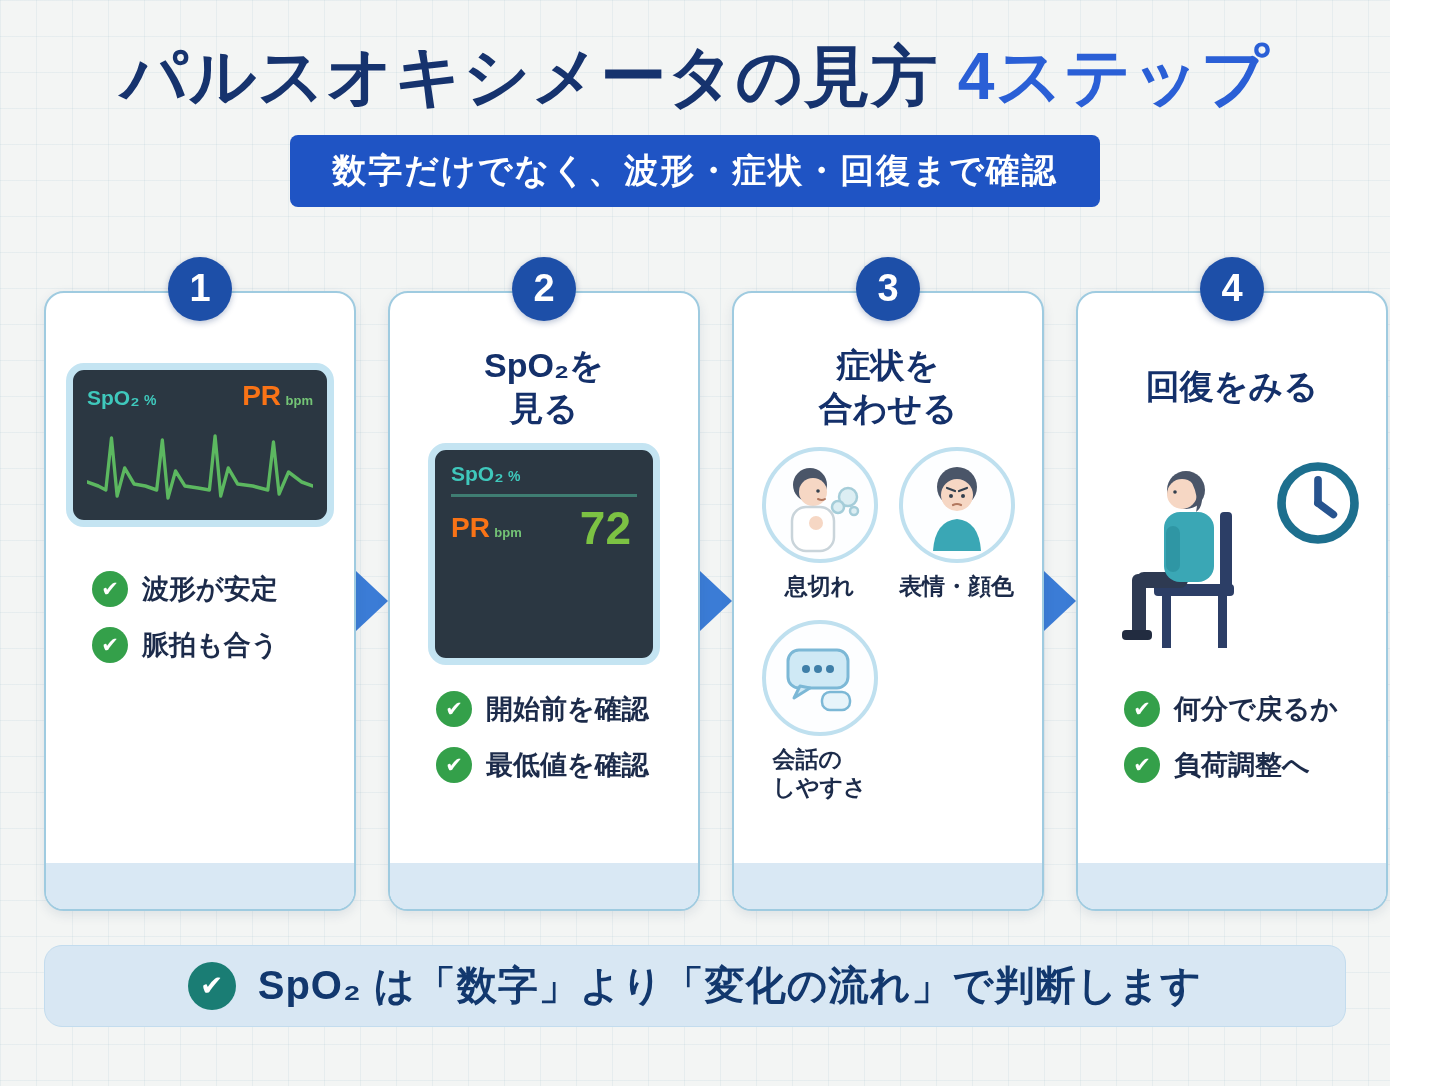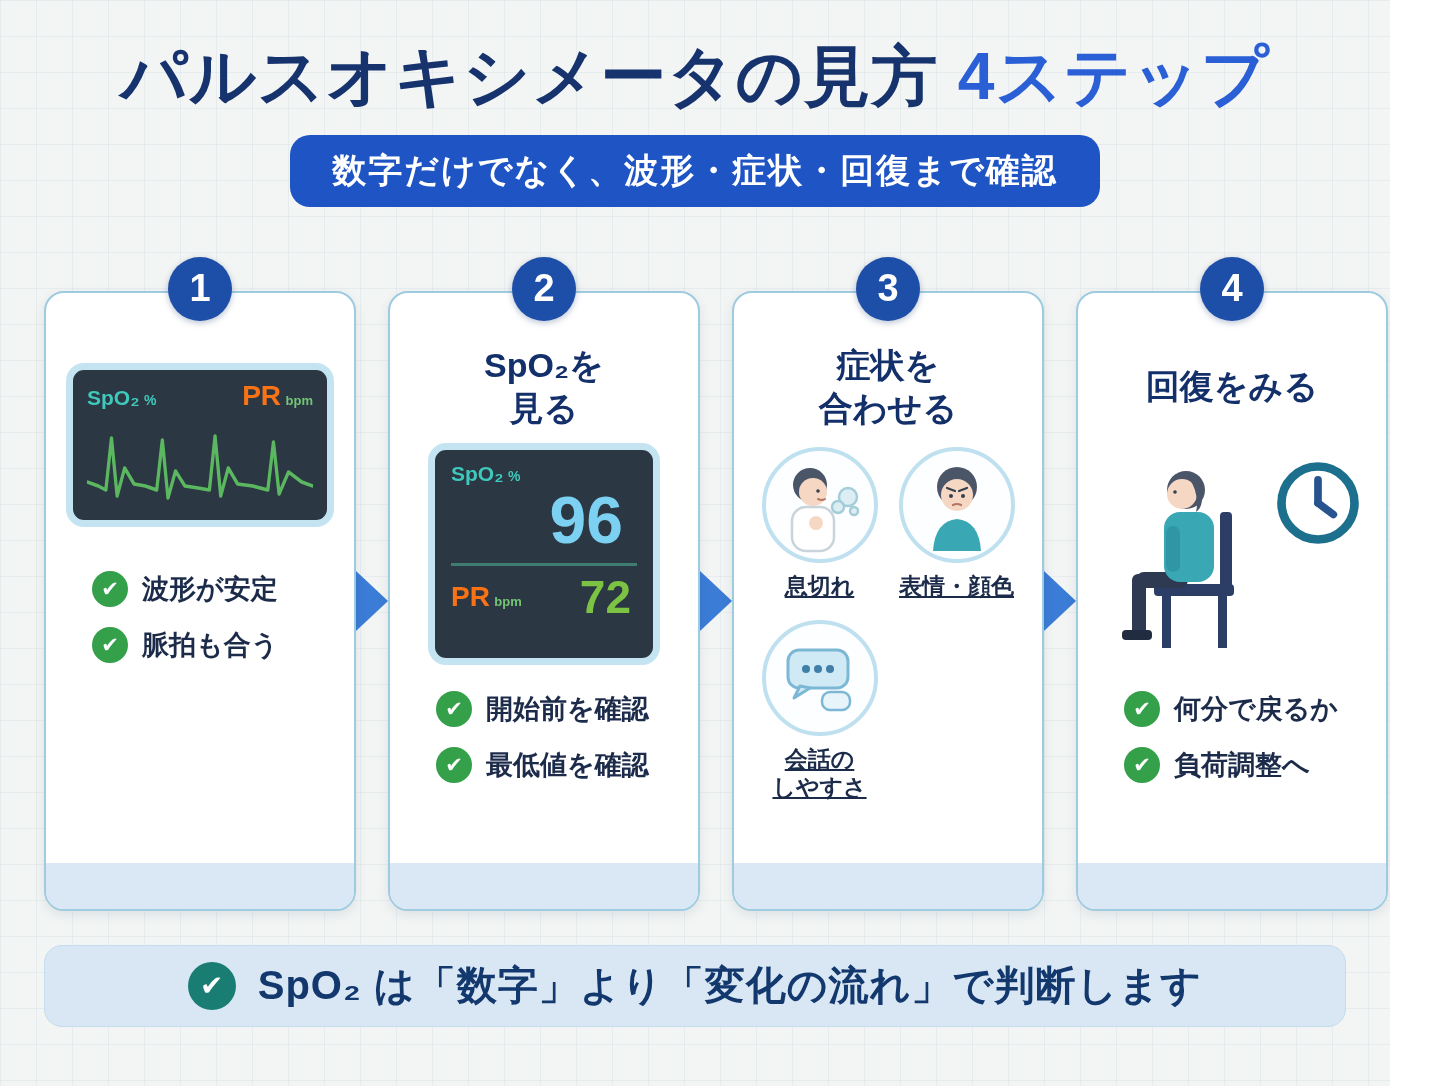--- a/index.html
+++ b/index.html
@@ -18,21 +18,21 @@
   
   .title {
     text-align:center; padding-top:40px;
     font-size:66px; font-weight:900; letter-spacing:1px;
     color:#16336e; line-height:1.1;
   }
   .title .hl { color:#2a5fd6; }
   .subtitle-wrap { text-align:center; margin-top:22px; }
   .subtitle-pill {
     display:inline-block; background:#1f54c4; color:#fff;
-    font-size:34px; font-weight:800; padding:13px 42px; border-radius:20px;
+    font-size:34px; font-weight:800; padding:13px 42px; border-radius:8px;
     letter-spacing:2px;
   }
 
   
   .steps { display:flex; padding:0 44px; margin-top:84px; align-items:flex-start; }
   .card {
     position:relative; width:312px; height:620px; flex:0 0 312px;
     background:#fff; border:2px solid #9fcbe0; border-radius:20px;
     box-shadow:0 4px 12px rgba(30,60,100,0.10);
     padding:44px 20px 0;
@@ -100,21 +100,21 @@
     margin-top:10px; display:grid; grid-template-columns:1fr 1fr;
     row-gap:20px; column-gap:6px; justify-items:center;
   }
   .symptom { display:flex; flex-direction:column; align-items:center; gap:10px; }
   .symptom-circle {
     width:116px; height:116px; border-radius:50%;
     border:4px solid #bfe0ef; background:#fdfeff;
     display:flex; align-items:center; justify-content:center; overflow:hidden;
   }
   .symptom-label {
-    font-size:23px; font-weight:700; color:#1c2b4a; text-align:center; line-height:1.2;text-decoration:underline;
+    font-size:23px; font-weight:700; color:#1c2b4a; text-align:left; line-height:1.2;
   }
 
   
   .illustration { position:relative; height:234px; margin-top:4px; }
   .person-svg { position:absolute; left:4px; top:8px; }
   .clock-svg { position:absolute; right:0; top:14px; }
 
   
   .bottom-banner {
     margin:34px 44px 0; height:82px; background:#d8e7f3; border-radius:18px;
@@ -182,21 +182,20 @@
     <div class="card">
       <div class="num-badge">2</div>
       <div class="card-title pre">SpO₂を
 見る</div>
 
       <div class="monitor monitor-2">
         <div>
           <span class="spo2-label">SpO₂</span>
           <span class="spo2-unit">%</span>
         </div>
-        <div class="m2-value-big">96</div>
         <div class="m2-divider"></div>
         <div class="m2-bottom">
           <span>
             <span class="pr-label">PR</span>
             <span class="pr-unit">bpm</span>
           </span>
           <span class="m2-value-small">72</span>
         </div>
       </div>
 

